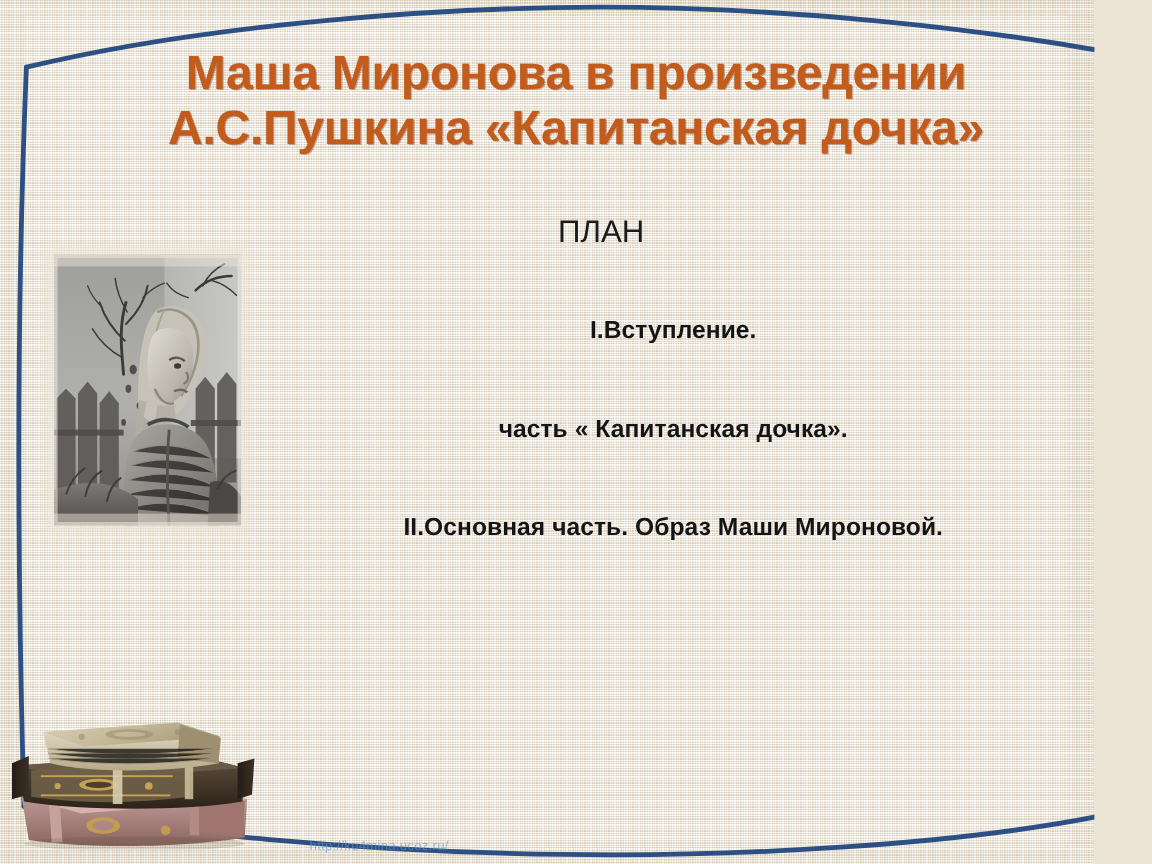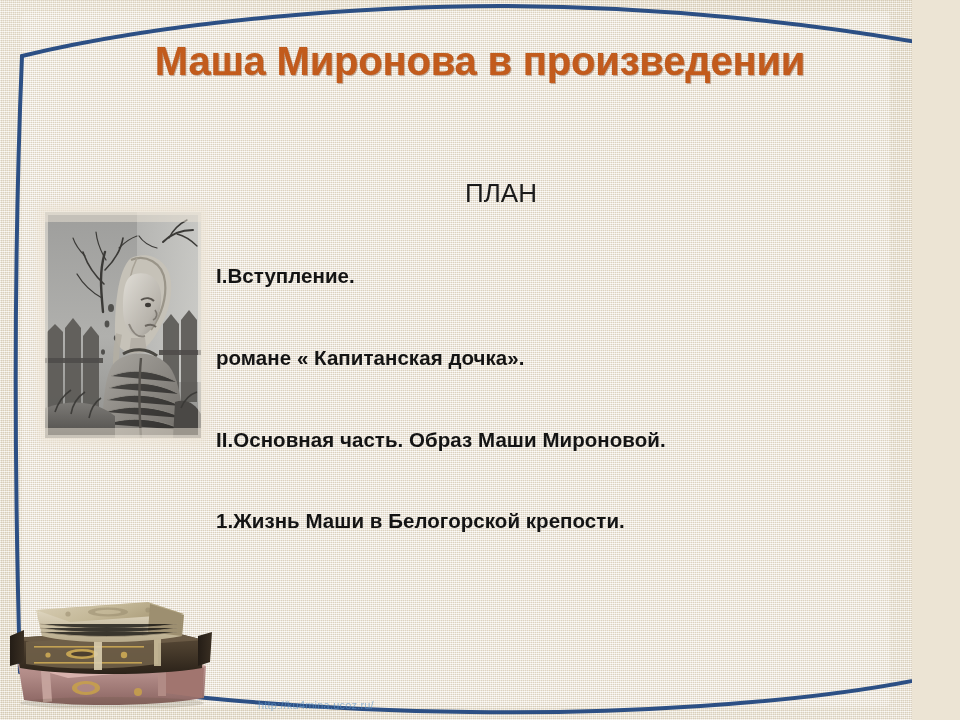--- a/index.html
+++ b/index.html
@@ -113,20 +113,21 @@
     font-weight: bold;
     font-size: 20.5px;
     line-height: 27.2px;
     color: #141414;
     letter-spacing: 0.05px;
     white-space: pre-wrap;
   }
   .plan-body .pline {
     display: block;
     white-space: pre;
+    text-align: center;
   }
 
   
   .photo {
     position: absolute;
     left: 45px;
     top: 212px;
     width: 156px;
     height: 226px;
     overflow: hidden;
@@ -170,20 +171,21 @@
 
     <path d="M 938,46 C 946,240 946,470 936,676" fill="none" stroke="#2c4f84" stroke-width="4" stroke-linecap="round"></path>
 
     <path d="M 936,676 C 800,706 600,714 470,712 C 300,710 130,694 20,672" fill="none" stroke="#2c4f84" stroke-width="4" stroke-linecap="round"></path>
 
     <path d="M 20,672 C 14,460 14,250 22,56" fill="none" stroke="#2c4f84" stroke-width="4" stroke-linecap="round"></path>
   </svg>
 
   <div class="title">
     <span class="line">Маша Миронова в произведении</span>
+    <span class="line">А.С.Пушкина «Капитанская дочка»</span>
   </div>
 
   <div class="photo">
     <svg width="156" height="226" viewBox="0 0 156 226">
       <defs>
         <linearGradient id="skyg" x1="0" y1="0" x2="0" y2="1">
           <stop offset="0%" stop-color="#9e9e9c"></stop>
           <stop offset="55%" stop-color="#b0b0ad"></stop>
           <stop offset="100%" stop-color="#8e8e8b"></stop>
         </linearGradient>
@@ -286,23 +288,22 @@
       <rect x="0" y="0" width="156" height="226" fill="none" stroke="rgba(240,235,224,0.55)" stroke-width="6"></rect>
       <rect x="0" y="0" width="156" height="10" fill="rgba(236,228,214,0.5)"></rect>
       <rect x="0" y="216" width="156" height="10" fill="rgba(236,228,214,0.5)"></rect>
     </svg>
   </div>
 
   <div class="plan-heading">ПЛАН</div>
 
   <div class="plan-body">
     <span class="pline">I.Вступление.</span>
-    <span class="pline">романе « Капитанская дочка».</span>
+    <span class="pline">часть « Капитанская дочка».</span>
     <span class="pline">II.Основная часть. Образ Маши Мироновой.</span>
-    <span class="pline">1.Жизнь Маши в Белогорской крепости.</span>
     
     
     
     
     
     
     
   </div>
 
   <div class="books">

